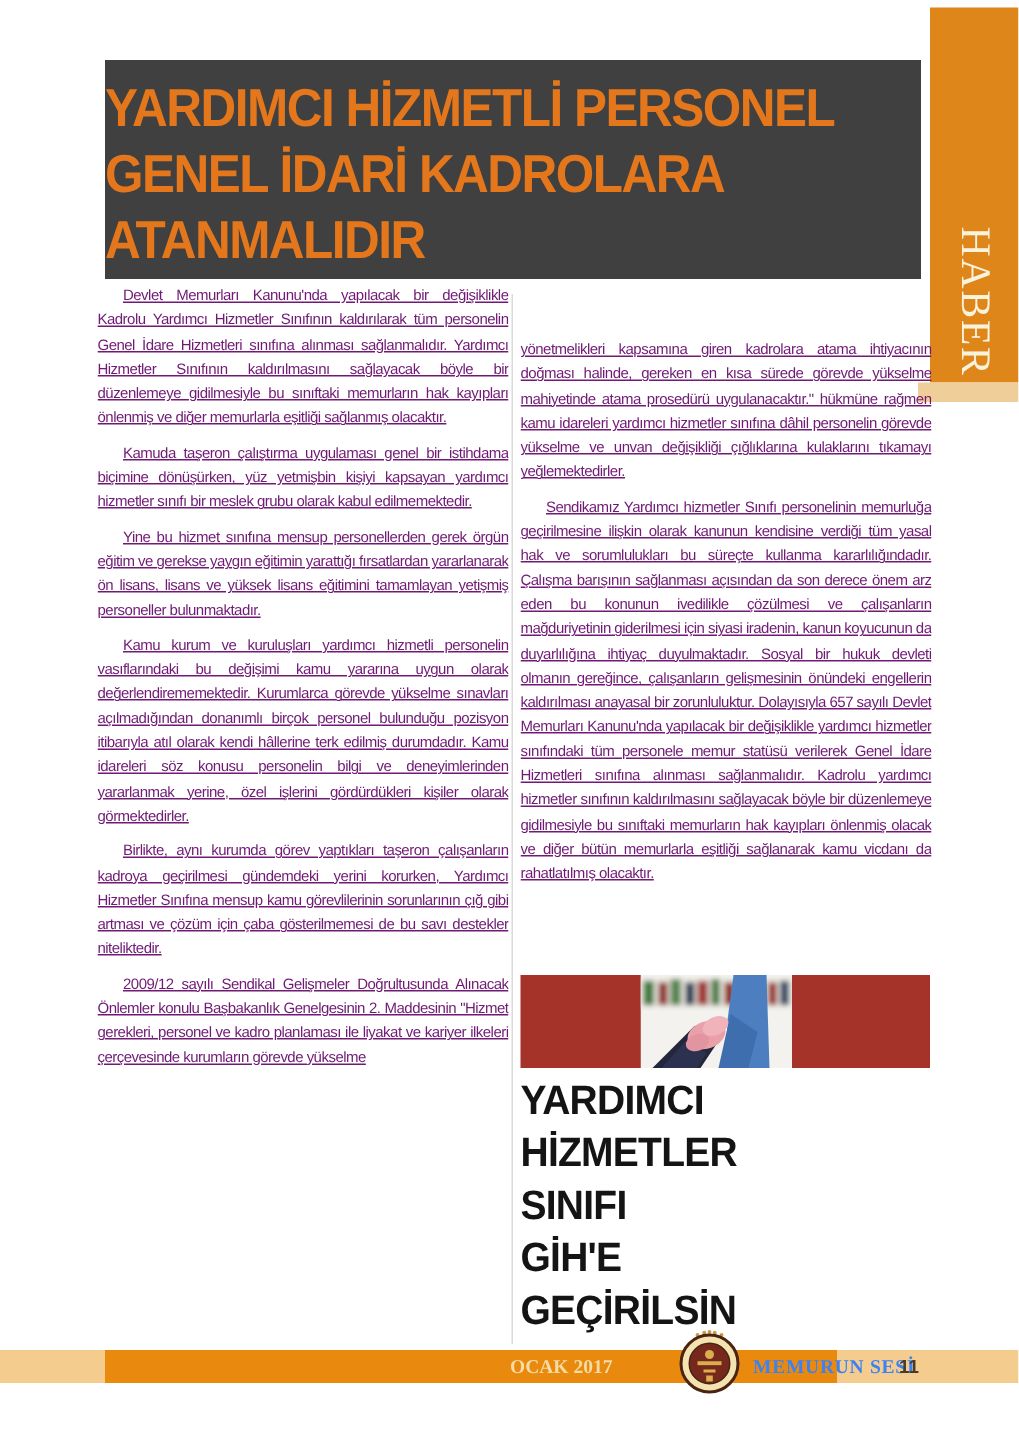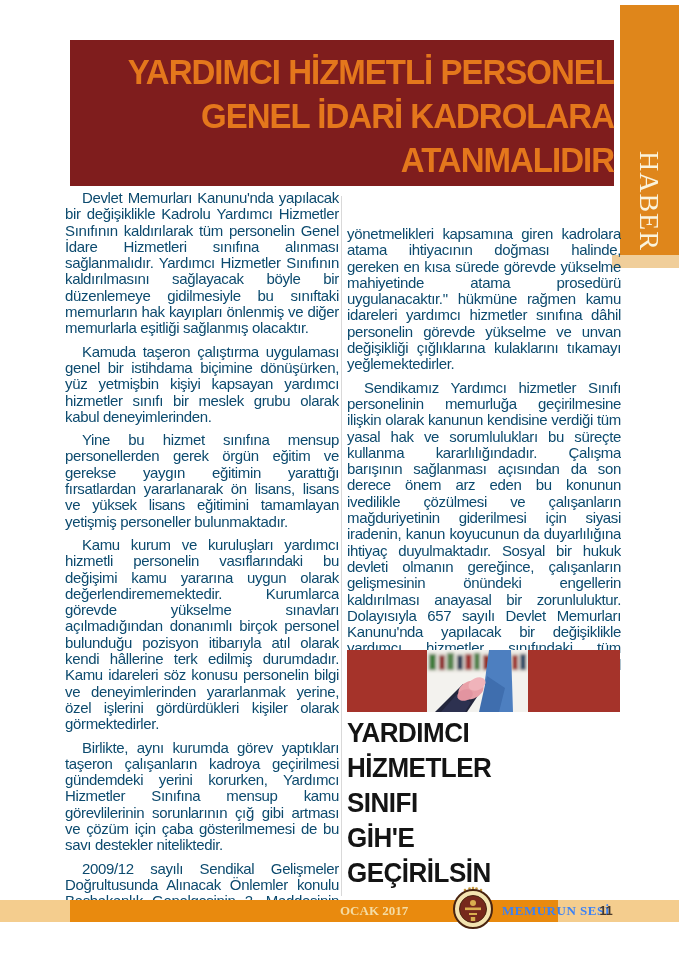--- a/index.html
+++ b/index.html
@@ -3,21 +3,21 @@
 <meta charset="utf-8">
 <style>
   html,body{margin:0;padding:0;}
   body{
     width:679px;height:960px;position:relative;background:#ffffff;
     font-family:"Liberation Sans",sans-serif;overflow:hidden;
   }
   
   .title-box{
     position:absolute;left:70px;top:40px;width:544px;height:146px;
-    background:#7f1d1d;text-align:right;padding-top:10px;box-sizing:border-box;
+    background:#404040;text-align:left;padding-top:10px;box-sizing:border-box;
   }
   .title-line{
     font-weight:bold;font-size:33px;line-height:44px;color:#e4771c;
     letter-spacing:-1px;transform:scaleY(1.08);
   }
   
   .side-tab{
     position:absolute;left:620px;top:5px;width:59px;height:250px;
     background:#df861b;
   }
@@ -27,22 +27,23 @@
     font-family:"Liberation Serif",serif;font-size:28px;color:#faf3dc;
     letter-spacing:1px;
   }
   .side-tab-foot{
     position:absolute;left:612px;top:255px;width:67px;height:13px;
     background:#f0ce9a;
   }
   
   .col{
     position:absolute;top:190px;width:274px;overflow:hidden;
-    font-size:15px;line-height:16.3px;color:#0c4a6e;text-align:justify;
+    font-size:10px;line-height:16.3px;color:#701a75;text-align:justify;
     letter-spacing:-0.35px;
+    text-decoration:underline;
   }
   .col-left{left:65px;height:712px;}
   .col-right{left:347px;height:458px;margin-top:36px;}
   .p{margin:0 0 7px 0;text-indent:17px;}
   .p.no-indent{text-indent:0;}
   .col-divider{
     position:absolute;left:341px;top:196px;width:1px;height:700px;background:#d9d9d9;
   }
   
   .banner{
@@ -84,21 +85,21 @@
   <div class="title-line">ATANMALIDIR</div>
 </div>
 
 <div class="side-tab">
   <div class="side-tab-label">HABER</div>
 </div>
 <div class="side-tab-foot"></div>
 
 <div class="col col-left">
   <p class="p">Devlet Memurları Kanunu'nda yapılacak bir değişiklikle Kadrolu Yardımcı Hizmetler Sınıfının kaldırılarak tüm personelin Genel İdare Hizmetleri sınıfına alınması sağlanmalıdır. Yardımcı Hizmetler Sınıfının kaldırılmasını sağlayacak böyle bir düzenlemeye gidilmesiyle bu sınıftaki memurların hak kayıpları önlenmiş ve diğer memurlarla eşitliği sağlanmış olacaktır.</p>
-  <p class="p">Kamuda taşeron çalıştırma uygulaması genel bir istihdama biçimine dönüşürken, yüz yetmişbin kişiyi kapsayan yardımcı hizmetler sınıfı bir meslek grubu olarak kabul deneyimlerinden.</p>
+  <p class="p">Kamuda taşeron çalıştırma uygulaması genel bir istihdama biçimine dönüşürken, yüz yetmişbin kişiyi kapsayan yardımcı hizmetler sınıfı bir meslek grubu olarak kabul edilmemektedir.</p>
   <p class="p">Yine bu hizmet sınıfına mensup personellerden gerek örgün eğitim ve gerekse yaygın eğitimin yarattığı fırsatlardan yararlanarak ön lisans, lisans ve yüksek lisans eğitimini tamamlayan yetişmiş personeller bulunmaktadır.</p>
   <p class="p">Kamu kurum ve kuruluşları yardımcı hizmetli personelin vasıflarındaki bu değişimi kamu yararına uygun olarak değerlendirememektedir. Kurumlarca görevde yükselme sınavları açılmadığından donanımlı birçok personel bulunduğu pozisyon itibarıyla atıl olarak kendi hâllerine terk edilmiş durumdadır. Kamu idareleri söz konusu personelin bilgi ve deneyimlerinden yararlanmak yerine, özel işlerini gördürdükleri kişiler olarak görmektedirler.</p>
   <p class="p">Birlikte, aynı kurumda görev yaptıkları taşeron çalışanların kadroya geçirilmesi gündemdeki yerini korurken, Yardımcı Hizmetler Sınıfına mensup kamu görevlilerinin sorunlarının çığ gibi artması ve çözüm için çaba gösterilmemesi de bu savı destekler niteliktedir.</p>
   <p class="p">2009/12 sayılı Sendikal Gelişmeler Doğrultusunda Alınacak Önlemler konulu Başbakanlık Genelgesinin 2. Maddesinin "Hizmet gerekleri, personel ve kadro planlaması ile liyakat ve kariyer ilkeleri çerçevesinde kurumların görevde yükselme</p>
 </div>
 
 <div class="col-divider"></div>
 
 <div class="col col-right">
   <p class="p no-indent">yönetmelikleri kapsamına giren kadrolara atama ihtiyacının doğması halinde, gereken en kısa sürede görevde yükselme mahiyetinde atama prosedürü uygulanacaktır." hükmüne rağmen kamu idareleri yardımcı hizmetler sınıfına dâhil personelin görevde yükselme ve unvan değişikliği çığlıklarına kulaklarını tıkamayı yeğlemektedirler.</p>

